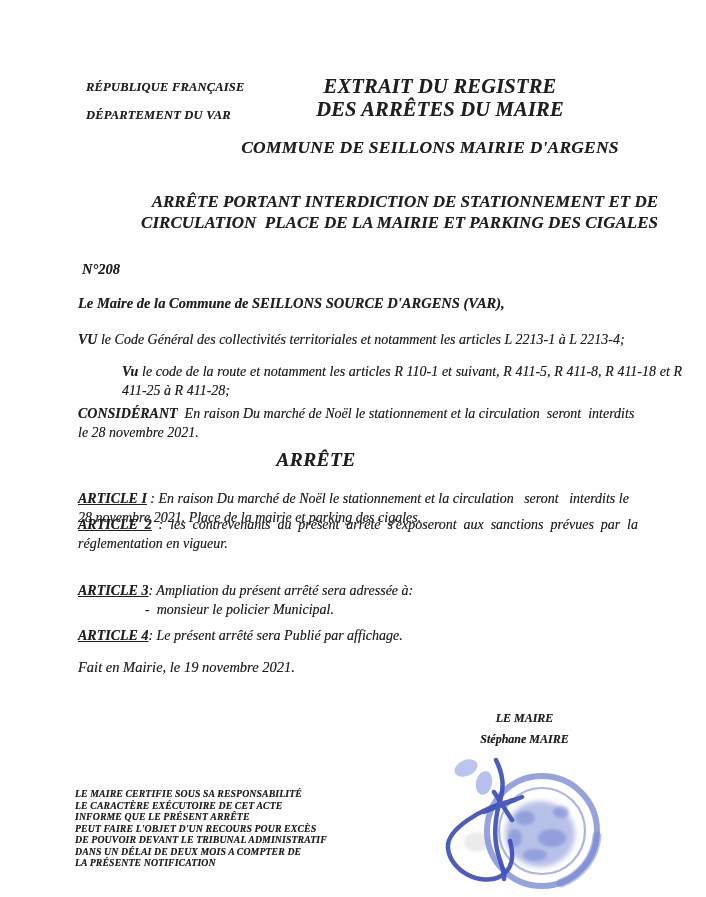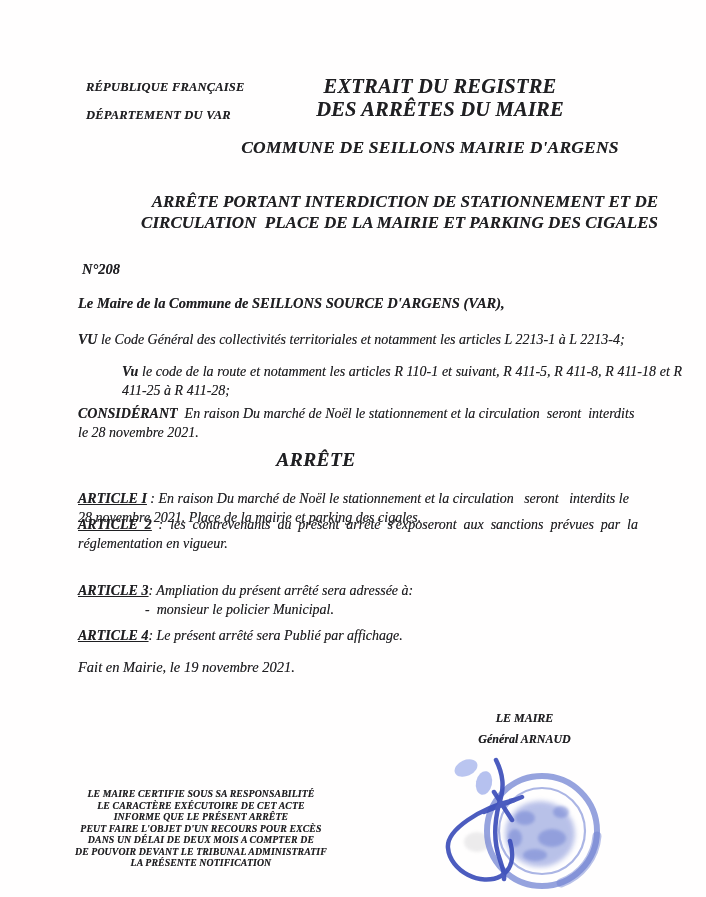--- a/index.html
+++ b/index.html
@@ -27,21 +27,21 @@
   .r3{top:404px;}
   .arrete{left:0;top:449px;width:632px;text-align:center;font-size:19.5px;font-weight:bold;letter-spacing:.4px;}
   .a1{top:489px;}
   .a2{top:515px;text-align:justify;}
   .a3{top:581px;}
   .a3sub{margin-left:67px;}
   .a4{top:626px;}
   .fait{left:78px;top:659px;font-size:14.5px;white-space:nowrap;}
   .sig{left:437px;top:688px;width:175px;text-align:center;font-size:12px;font-weight:bold;line-height:21px;margin-top:20px;}
   .footer{left:75px;top:788px;font-size:9.8px;font-weight:bold;line-height:11.5px;letter-spacing:.1px;}
-  .footer div{white-space:nowrap;text-align:center;}
+  .footer div{white-space:nowrap;}
   
   .stamp-wrap{left:420px;top:738px;width:220px;height:159px;}
   .blur1{filter:blur(0.7px);}
   .blur2{filter:blur(1.6px);}
   .blur3{filter:blur(2.6px);}
 </style>
 </head>
 <body>
 
 <div class="doc">
@@ -81,30 +81,30 @@
     <div><span class="lbl">ARTICLE 3</span><span>: </span><span>Ampliation du présent arrêté sera adressée à:</span></div>
     <div class="a3sub">-&nbsp; monsieur le policier Municipal.</div>
   </div>
 
   <div class="abs par a4"><span class="lbl">ARTICLE 4</span><span>: </span><span>Le présent arrêté sera Publié par affichage.</span></div>
 
   <div class="abs fait">Fait en Mairie, le 19 novembre 2021.</div>
 
   <div class="abs sig">
     <div>LE MAIRE</div>
-    <div>Général ARNAUD</div>
+    <div>Stéphane MAIRE</div>
   </div>
 
   <div class="abs footer">
     <div>LE MAIRE CERTIFIE SOUS SA RESPONSABILITÉ</div>
     <div>LE CARACTÈRE EXÉCUTOIRE DE CET ACTE</div>
     <div>INFORME QUE LE PRÉSENT ARRÊTE</div>
     <div>PEUT FAIRE L'OBJET D'UN RECOURS POUR EXCÈS</div>
+    <div>DE POUVOIR DEVANT LE TRIBUNAL ADMINISTRATIF</div>
     <div>DANS UN DÉLAI DE DEUX MOIS A COMPTER DE</div>
-    <div>DE POUVOIR DEVANT LE TRIBUNAL ADMINISTRATIF</div>
     <div>LA PRÉSENTE NOTIFICATION</div>
   </div>
 
   <svg class="abs stamp-wrap" viewBox="0 0 220 159">
 
     <g class="blur1">
       <ellipse cx="46" cy="30" rx="12" ry="8" transform="rotate(-24 46 30)" opacity="0.8" fill="#a9b6ec"></ellipse>
       <ellipse cx="64" cy="45" rx="8" ry="12" transform="rotate(12 64 45)" opacity="0.85" fill="#a9b6ec"></ellipse>
     </g>
 

